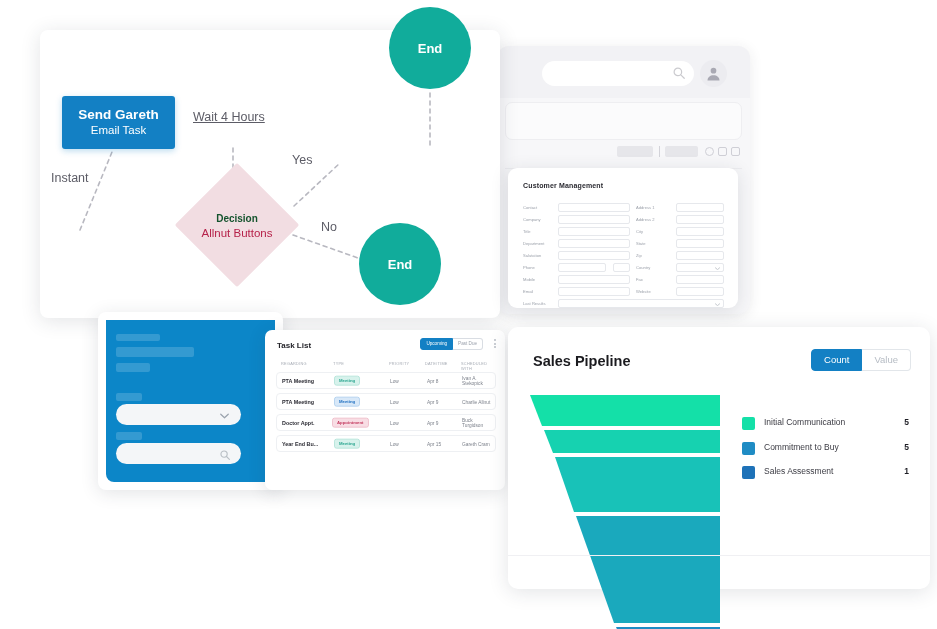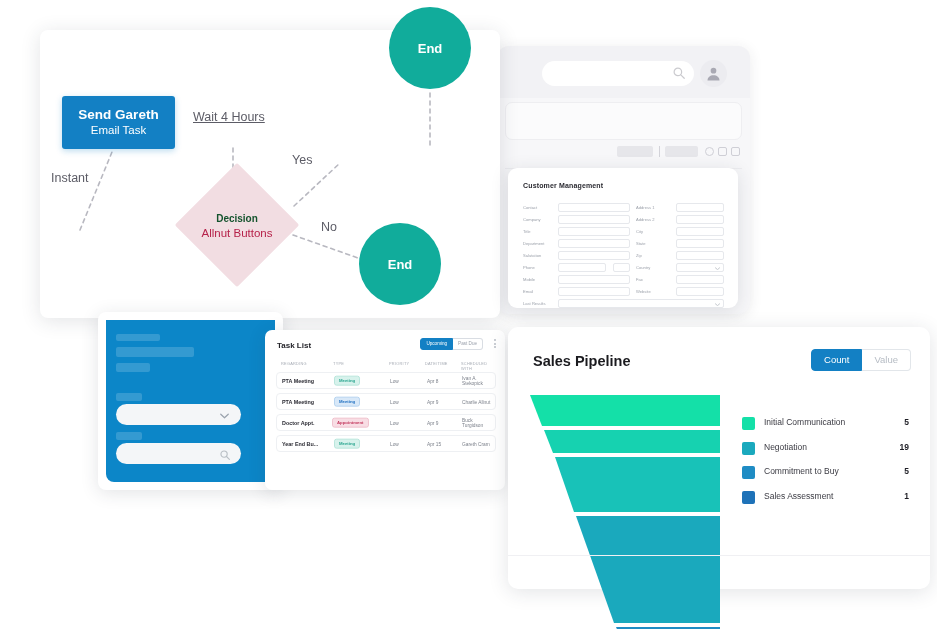--- a/index.html
+++ b/index.html
@@ -431,25 +431,20 @@
 
     <div id="pipe-divider"></div>
 
     <div id="pipe-legend">
       <div class="lg-row">
         <span class="lg-sw" style="background:#14e0a8;"></span>
         <span class="lg-name">Initial Communication</span>
         <span class="lg-val">5</span>
       </div>
       <div class="lg-row">
-        <span class="lg-sw" style="background:#1aa9bd;"></span>
-        <span class="lg-name">Negotiation</span>
-        <span class="lg-val">19</span>
-      </div>
-      <div class="lg-row">
         <span class="lg-sw" style="background:#1f8cc4;"></span>
         <span class="lg-name">Commitment to Buy</span>
         <span class="lg-val">5</span>
       </div>
       <div class="lg-row">
         <span class="lg-sw" style="background:#1e72b8;"></span>
         <span class="lg-name">Sales Assessment</span>
         <span class="lg-val">1</span>
       </div>
     </div>

